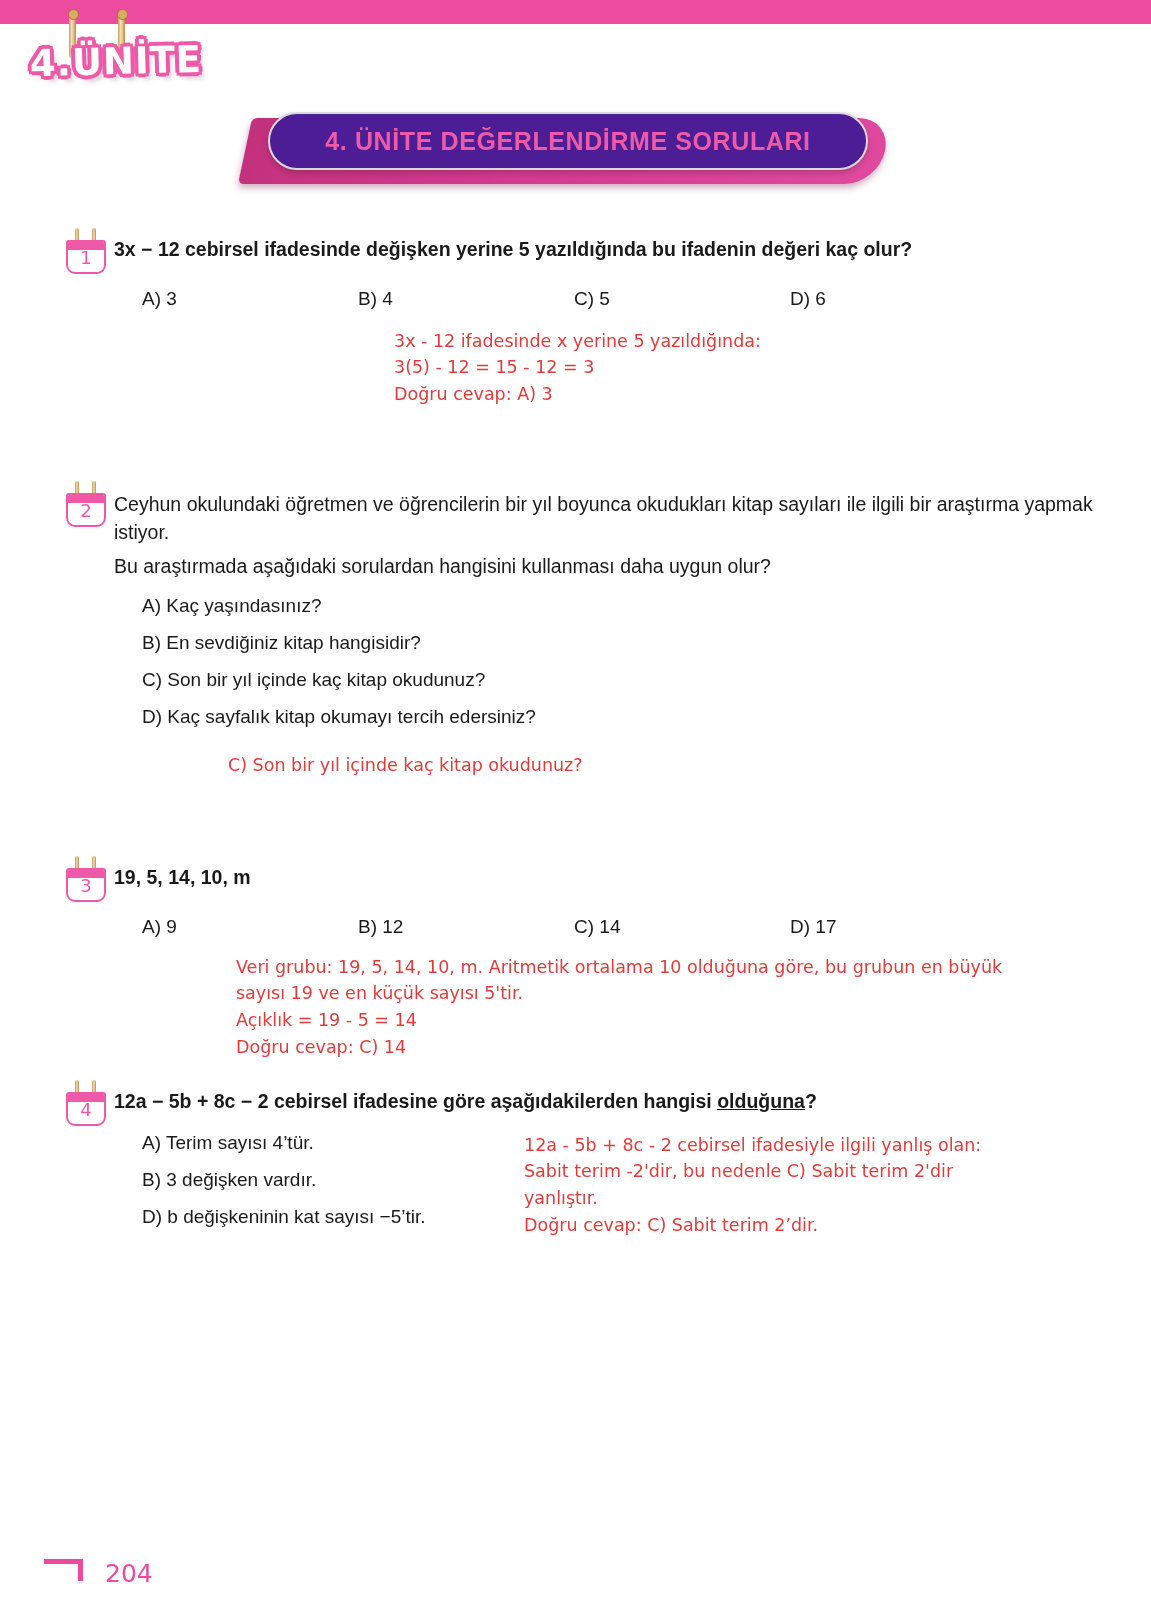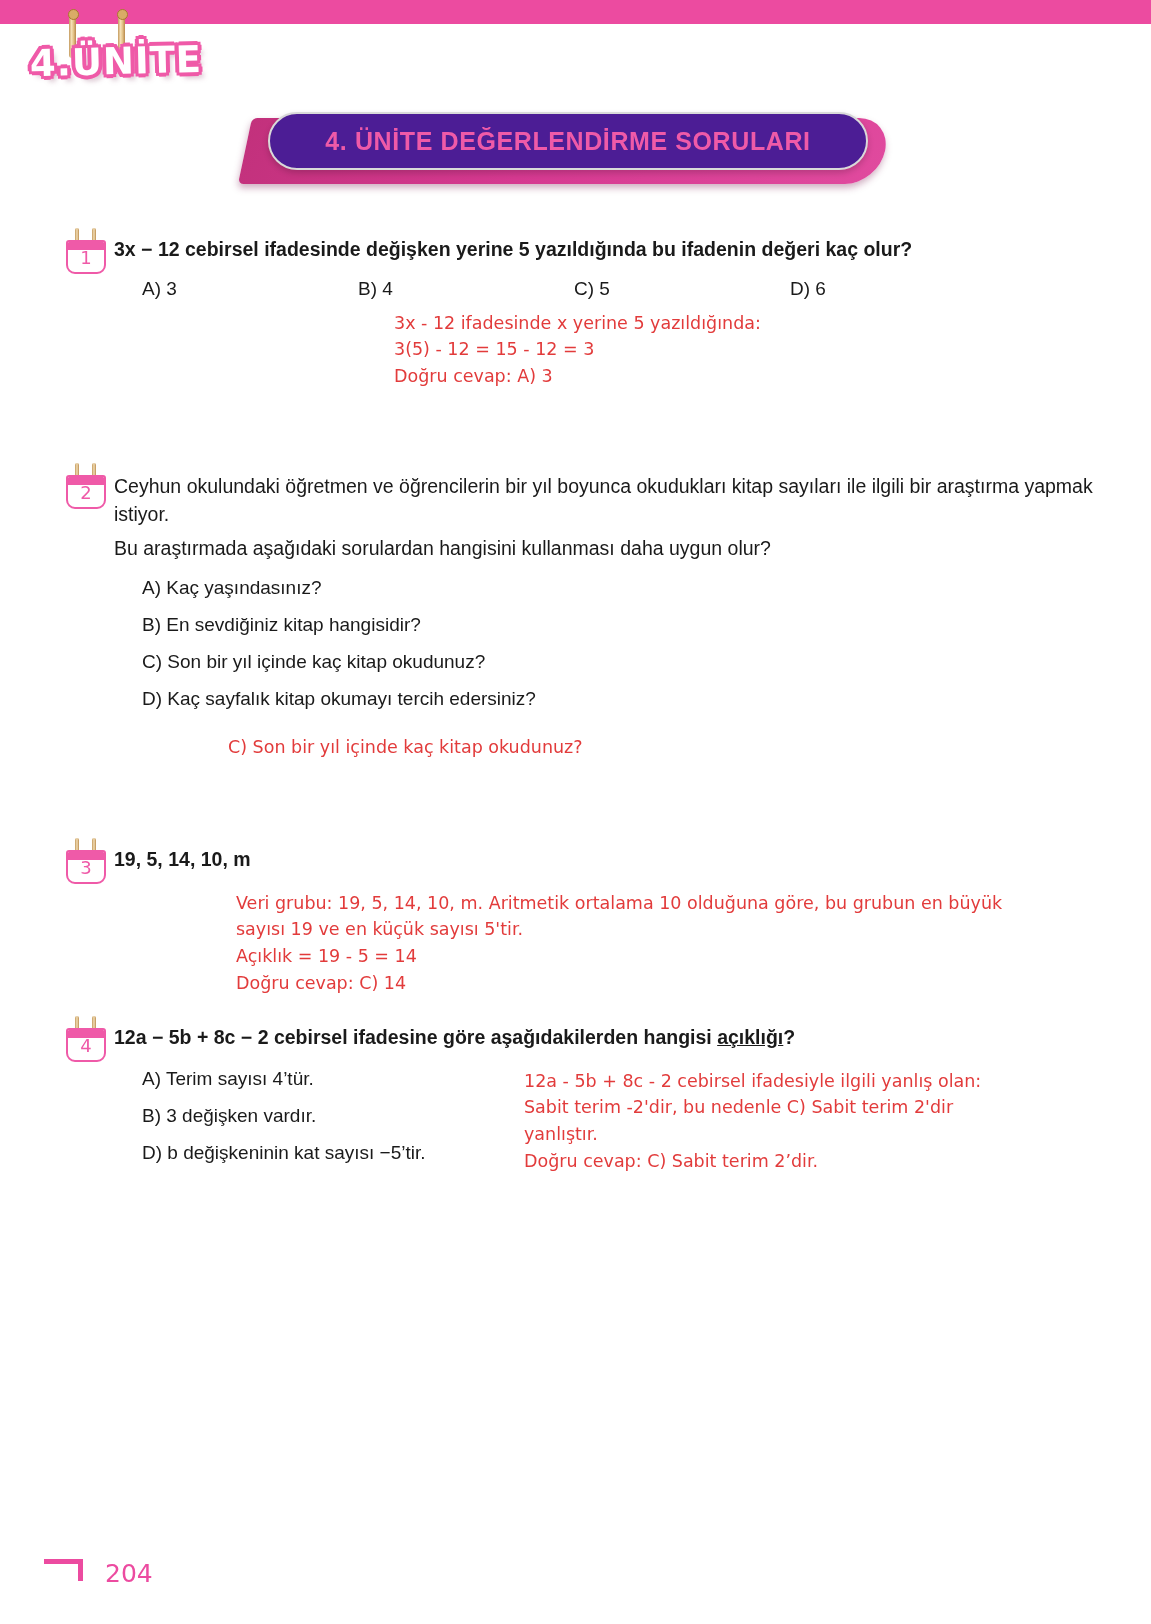--- a/index.html
+++ b/index.html
@@ -179,21 +179,21 @@
     font-weight: normal;
     color: #1a1a1a;
     line-height: 1.42;
     margin: 6px 0 0 0;
     padding-left: 42px;
   }
 
   
   .opts-row {
     display: flex;
-    margin-top: 14px;
+    margin-top: 24px;
     padding-left: 78px;
     font-size: 19px;
     color: #1a1a1a;
   }
   .opts-row .opt { width: 216px; }
 
   
   .opts-col {
     margin-top: 14px;
     padding-left: 78px;
@@ -262,21 +262,21 @@
       <div class="nbody"></div>
       <div class="nnum">1</div>
     </div>
     <p class="qtext" style="padding-left:50px;">3x − 12 cebirsel ifadesinde değişken yerine 5 yazıldığında bu ifadenin değeri kaç olur?</p>
     <div class="opts-row">
       <div class="opt">A) 3</div>
       <div class="opt">B) 4</div>
       <div class="opt">C) 5</div>
       <div class="opt">D) 6</div>
     </div>
-    <div class="solution" style="margin-top:10px; padding-left:330px;">3x - 12 ifadesinde x yerine 5 yazıldığında:
+    <div class="solution" style="margin-top:18px; padding-left:330px;">3x - 12 ifadesinde x yerine 5 yazıldığında:
 3(5) - 12 = 15 - 12 = 3
 Doğru cevap: A) 3</div>
   </div>
 
   <div class="question" style="margin-top:84px;">
     <div class="qbadge" style="left:66px; top:0px;">
       <div class="nring a"></div>
       <div class="nring b"></div>
       <div class="nbody"></div>
       <div class="nnum">2</div>
@@ -293,33 +293,39 @@
   </div>
 
   <div class="question" style="margin-top:86px;">
     <div class="qbadge" style="left:66px; top:2px;">
       <div class="nring a"></div>
       <div class="nring b"></div>
       <div class="nbody"></div>
       <div class="nnum">3</div>
     </div>
     <p class="qtext" style="padding-left:50px;">19, 5, 14, 10, m</p>
+    <div class="opts-row" style="margin-top:24px;">
+      <div class="opt">A) 9</div>
+      <div class="opt">B) 12</div>
+      <div class="opt">C) 14</div>
+      <div class="opt">D) 17</div>
+    </div>
     <div class="solution" style="margin-top:16px; padding-left:172px; padding-right:0; width:990px;">Veri grubu: 19, 5, 14, 10, m. Aritmetik ortalama 10 olduğuna göre, bu grubun en büyük sayısı 19 ve en küçük sayısı 5'tir.
 Açıklık = 19 - 5 = 14
 Doğru cevap: C) 14</div>
   </div>
 
   <div class="question" style="margin-top:28px;">
     <div class="qbadge" style="left:66px; top:2px;">
       <div class="nring a"></div>
       <div class="nring b"></div>
       <div class="nbody"></div>
       <div class="nnum">4</div>
     </div>
-    <p class="qtext" style="padding-left:50px;"><span>12a − 5b + 8c − 2 cebirsel ifadesine göre aşağıdakilerden hangisi </span><u>açıklığı</u><span>?</span></p>
+    <p class="qtext" style="padding-left:50px;"><span>12a − 5b + 8c − 2 cebirsel ifadesine göre aşağıdakilerden hangisi </span><u>olduğuna</u><span>?</span></p>
 
     <div style="display:flex; align-items:flex-start; margin-top:16px;">
       <div class="opts-col" style="margin-top:0; width:450px;">
         <div class="opt">A) Terim sayısı 4’tür.</div>
         <div class="opt">B) 3 değişken vardır.</div>
         <div class="opt">D) b değişkeninin kat sayısı −5’tir.</div>
       </div>
       <div class="solution" style="width:510px; margin-left:10px;">12a - 5b + 8c - 2 cebirsel ifadesiyle ilgili yanlış olan:
 Sabit terim -2'dir, bu nedenle C) Sabit terim 2'dir
 yanlıştır.

